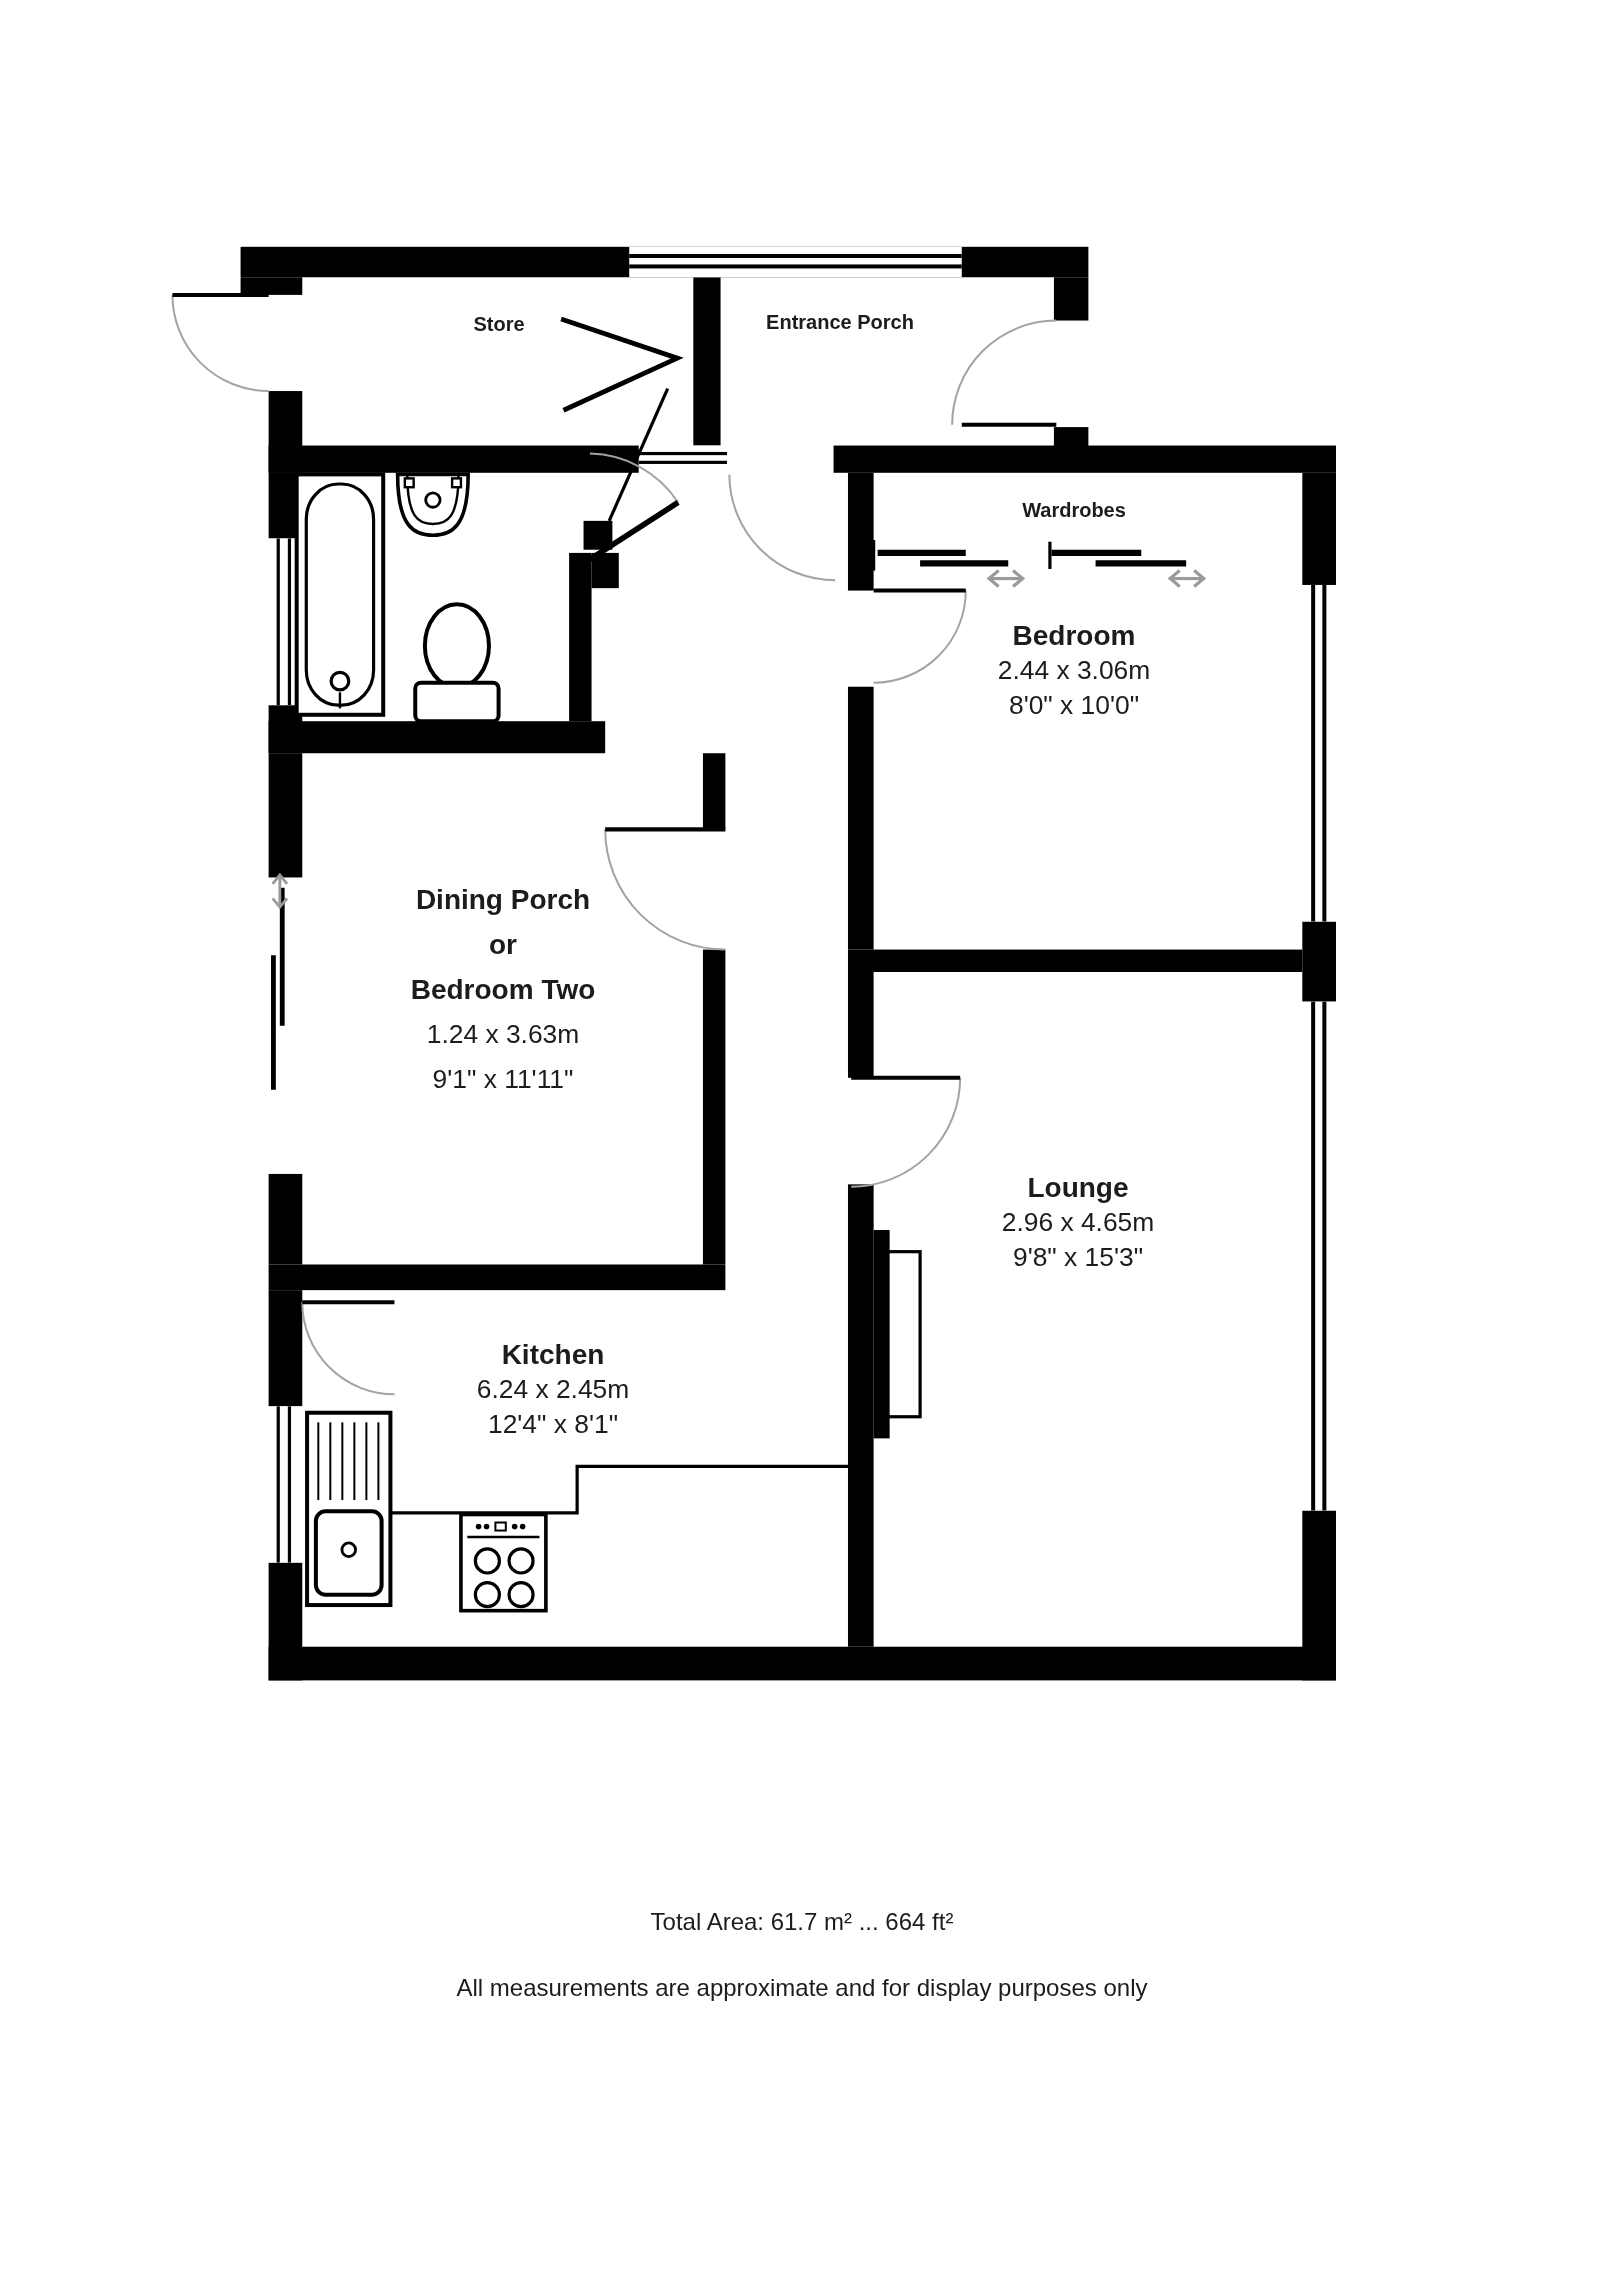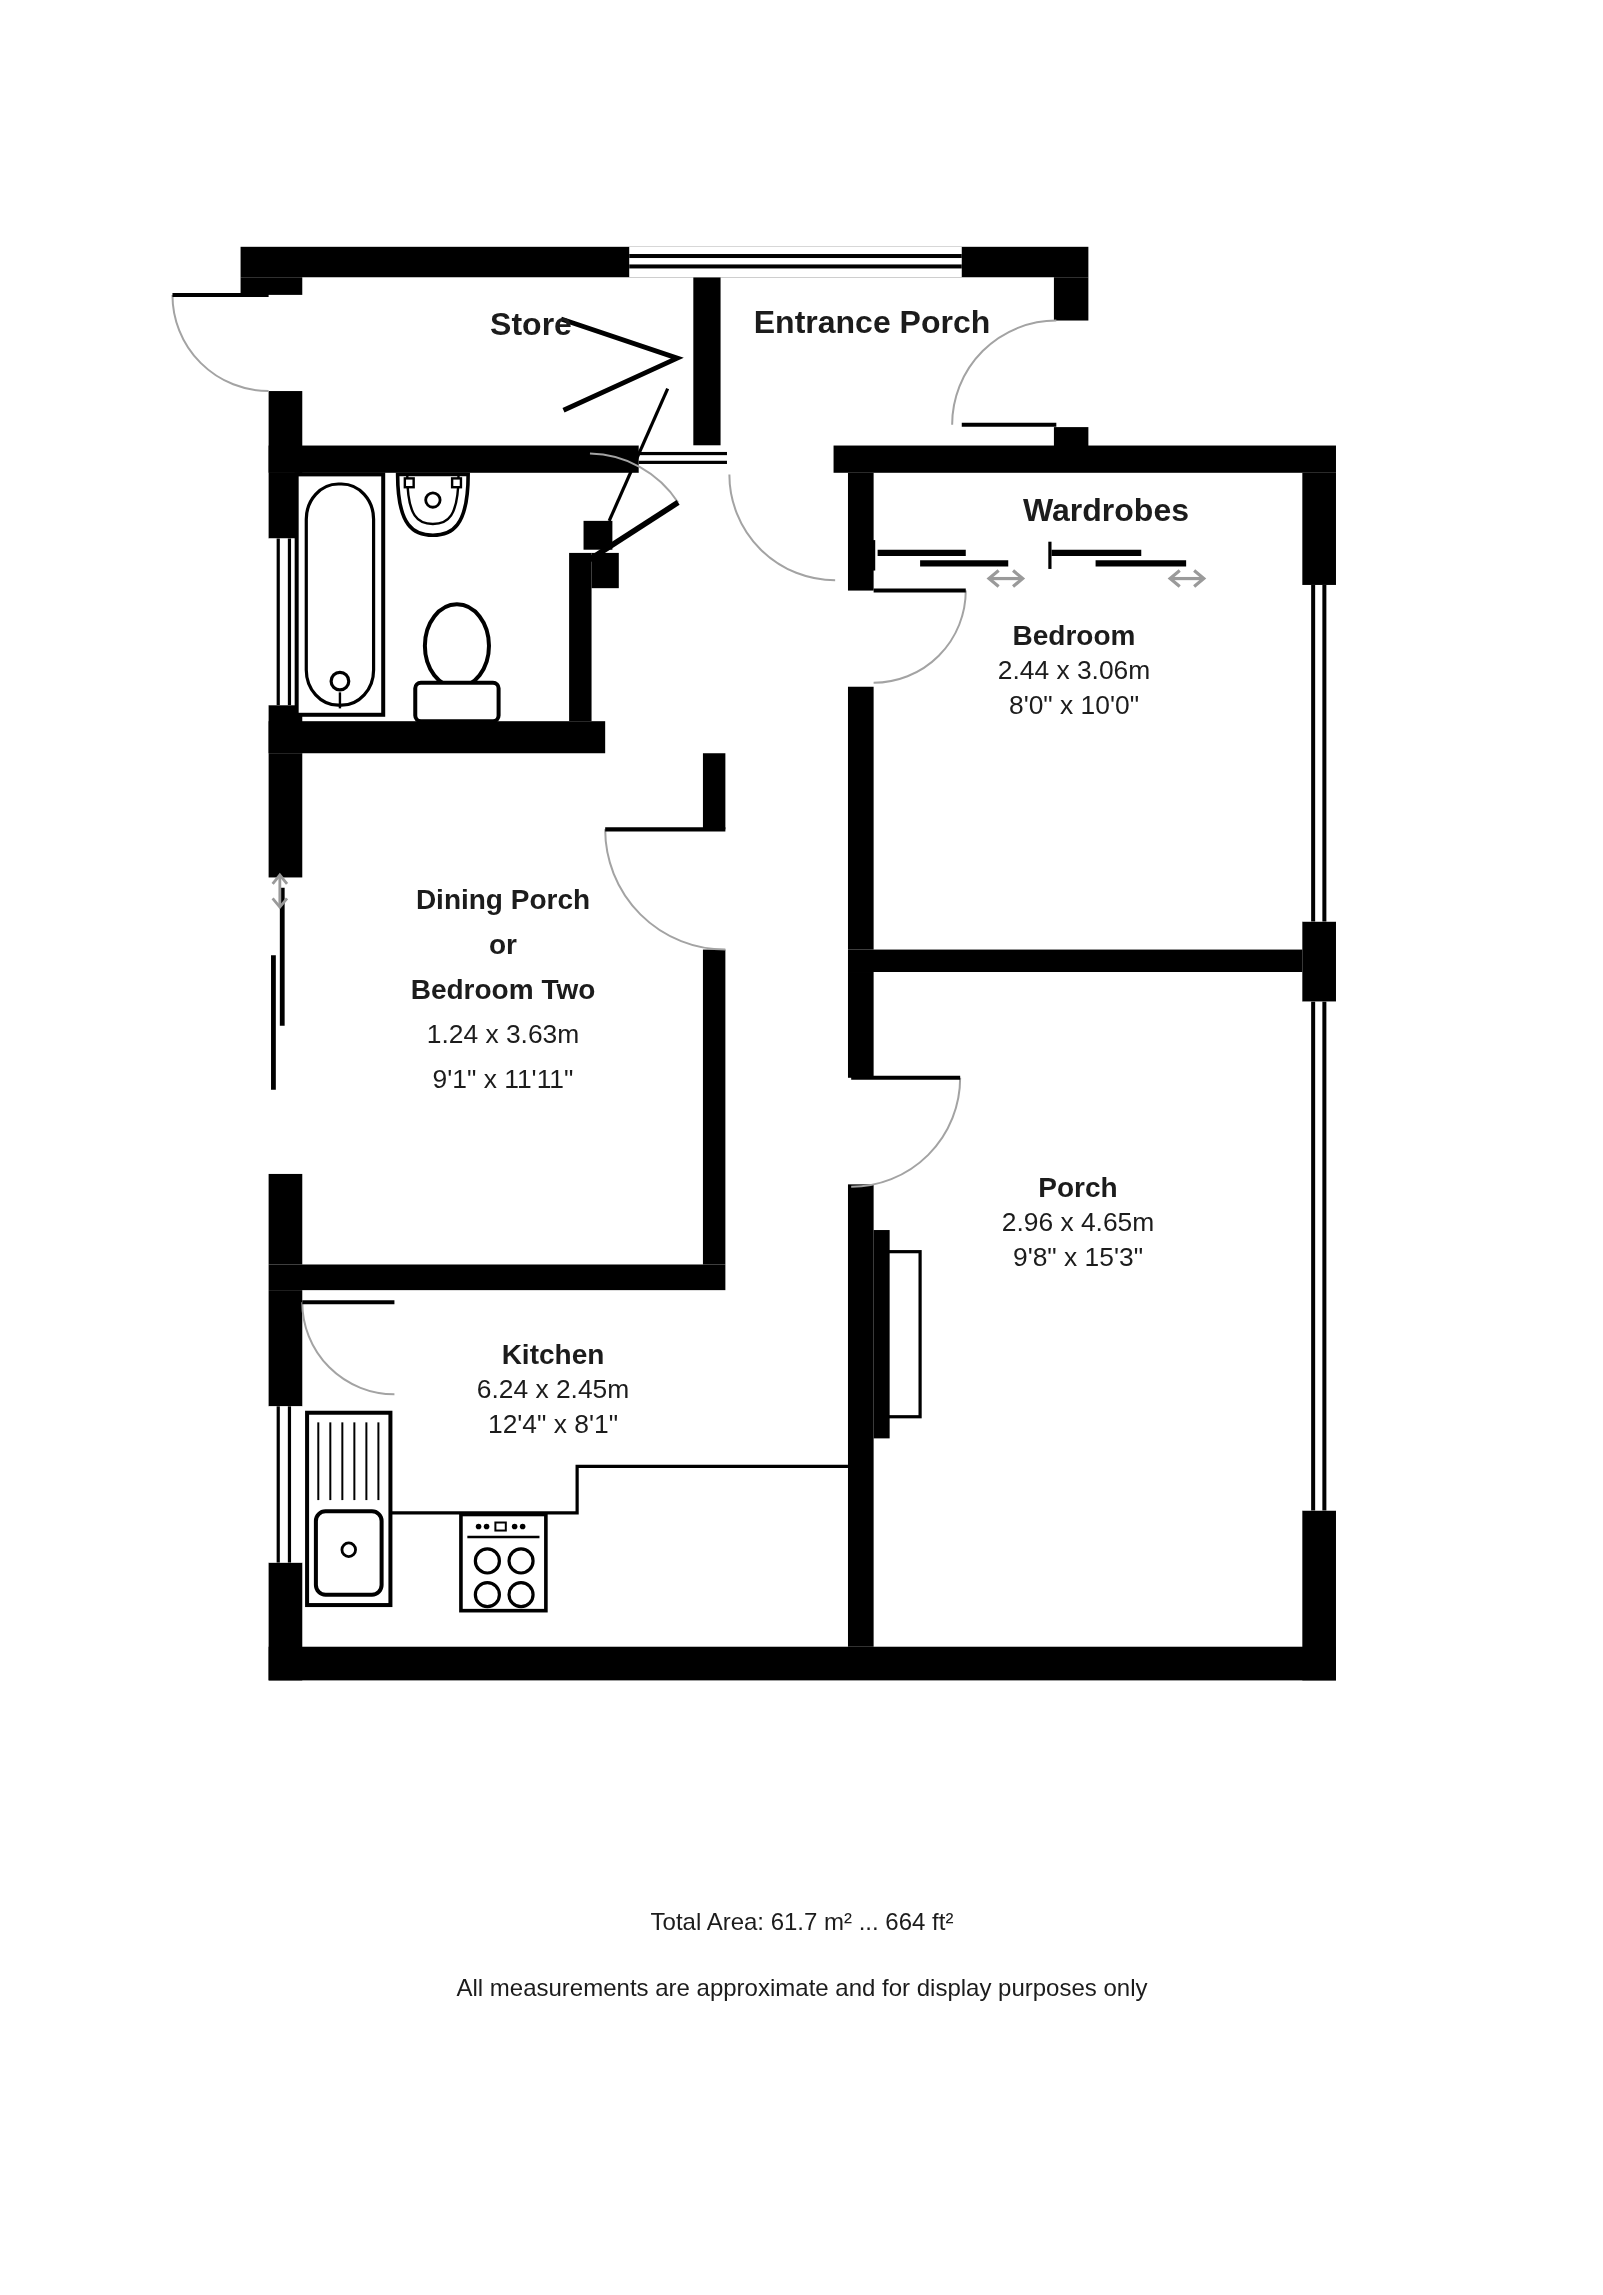--- a/index.html
+++ b/index.html
@@ -4,21 +4,21 @@
 <style>
   html,body{margin:0;padding:0;background:#ffffff;}
   .page{position:relative;width:1603px;height:2295px;background:#ffffff;overflow:hidden;
         font-family:"Liberation Sans", sans-serif;color:#1c1c1c;}
   .plan-svg{position:absolute;left:0;top:0;width:1603px;height:2295px;}
   .label{position:absolute;transform:translateX(-50%);text-align:center;white-space:nowrap;}
   .room-name{font-weight:bold;font-size:28px;}
   .room-dim{font-weight:normal;font-size:26.4px;}
   .lh44 div{line-height:35px;}
   .lh56 div{line-height:45px;}
-  .single{font-weight:bold;font-size:32px;line-height:35px;margin-left:32px;}
+  .single{font-weight:bold;font-size:20px;line-height:35px;}
   .total-area{font-size:24px;line-height:42px;}
   .disclaimer{font-size:24px;line-height:30.5px;}
 </style>
 </head>
 <body>
 
 <div class="page">
 
   <svg class="plan-svg" viewBox="0 0 2000 2864" xmlns="http://www.w3.org/2000/svg">
 
@@ -222,21 +222,21 @@
 
   <div class="label lh56" style="left:503px;top:877px;">
     <div class="room-name">Dining Porch</div>
     <div class="room-name">or</div>
     <div class="room-name">Bedroom Two</div>
     <div class="room-dim">1.24 x 3.63m</div>
     <div class="room-dim">9'1" x 11'11"</div>
   </div>
 
   <div class="label lh44" style="left:1078px;top:1170px;">
-    <div class="room-name">Porch</div>
+    <div class="room-name">Lounge</div>
     <div class="room-dim">2.96 x 4.65m</div>
     <div class="room-dim">9'8" x 15'3"</div>
   </div>
 
   <div class="label lh44" style="left:553px;top:1337px;">
     <div class="room-name">Kitchen</div>
     <div class="room-dim">6.24 x 2.45m</div>
     <div class="room-dim">12'4" x 8'1"</div>
   </div>
 

